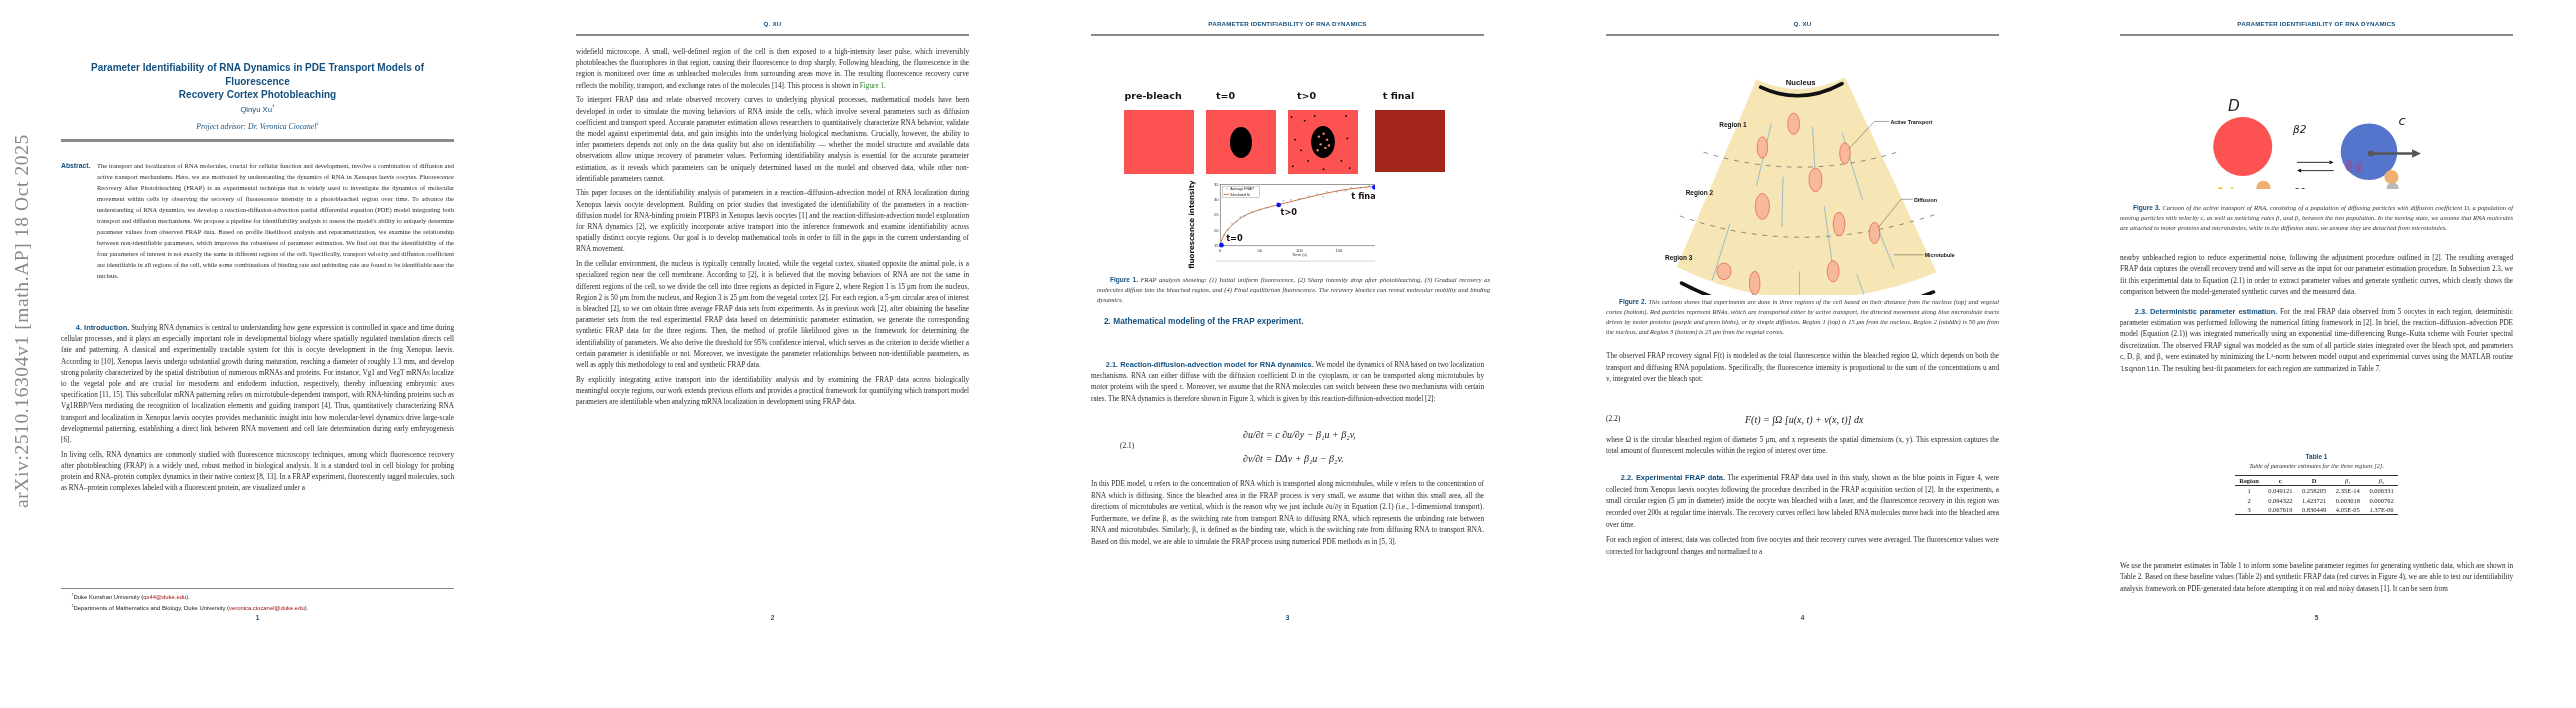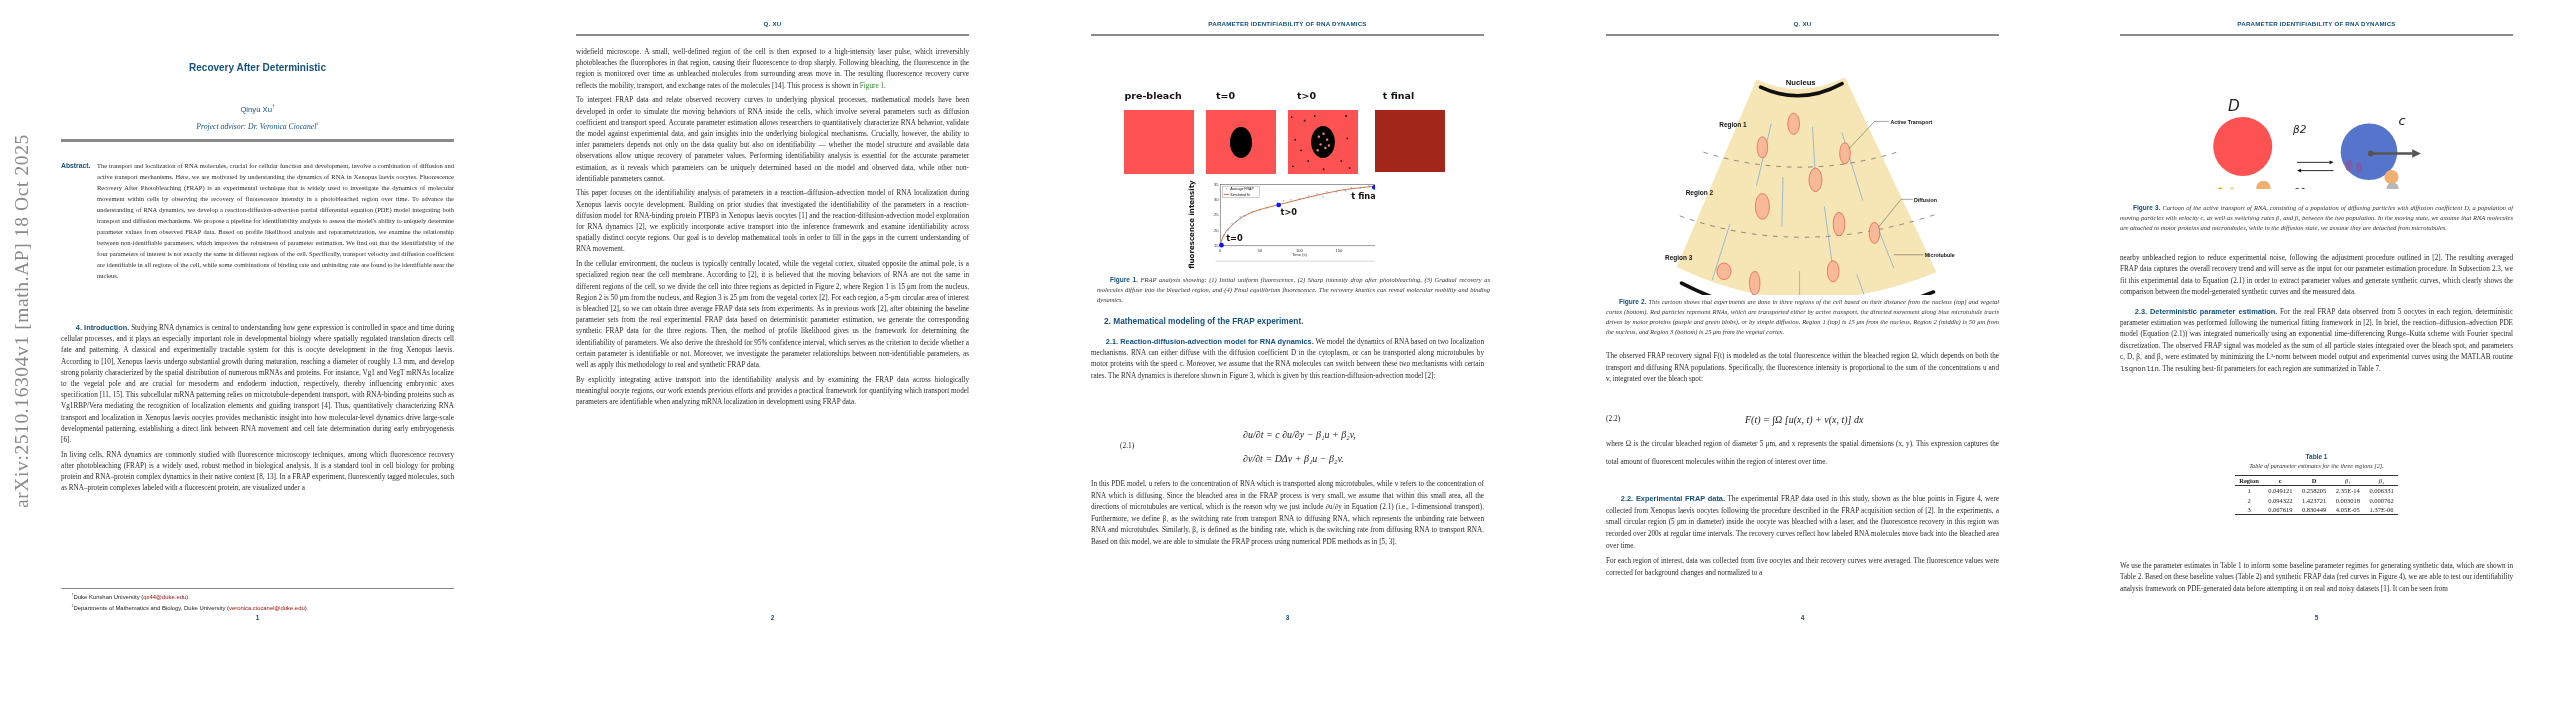--- a/index.html
+++ b/index.html
@@ -31,21 +31,22 @@
 </style>
 </head>
 <body>
 
 <div class="stamp">
     <span>arXiv:2510.16304v1  [math.AP]  18 Oct 2025</span>
   </div>
 
 <div class="page" style="left:61px;">
   <div class="sans" style="position:absolute; top:61px; left:0; width:393px; text-align:center; font-size:10px; font-weight:bold; line-height:13.6px; color:#14507f;">
-    <div>Recovery After Deterministic</div>
+    <div>Parameter Identifiability of RNA Dynamics in PDE Transport Models of Fluorescence</div>
+    <div>Recovery Cortex Photobleaching</div>
   </div>
   <div class="sans" style="position:absolute; top:104px; left:0; width:393px; text-align:center; font-size:7.7px; color:#14507f;">
     <span>Qinyu Xu</span><sup style="font-size:4.7px;">†</sup>
   </div>
   <div style="position:absolute; top:121px; left:0; width:393px; text-align:center; font-size:7.7px; font-style:italic; color:#14507f;">
     <span>Project advisor: Dr. Veronica Ciocanel</span><sup style="font-size:4.7px;">‡</sup>
   </div>
   <div class="rule" style="top:139px; height:3px;"></div>
 
   <div style="position:absolute; top:160px; left:0; width:393px;">
@@ -190,21 +191,21 @@
 
     <p class="caption" style="position:absolute; left:0; top:275px; width:393px; text-indent:13px;">
       <span class="lbl">Figure 1.</span>
       <span>FRAP analysis showing: (1) Initial uniform fluorescence, (2) Sharp intensity drop after photobleaching, (3) Gradual recovery as molecules diffuse into the bleached region, and (4) Final equilibrium fluorescence. The recovery kinetics can reveal molecular mobility and binding dynamics.</span>
     </p>
   </div>
 
   <div class="sec" style="position:absolute; left:13px; top:316px; font-size:8.3px;">2. Mathematical modeling of the FRAP experiment.</div>
 
   <div class="textcol" style="top:336px;">
-    <p class="p" style="text-indent:14.8px;">
+    <p class="p" style="text-indent:14.8px;margin-top:23px;">
       <span class="sec" style="font-size:7.4px;">2.1. Reaction-diffusion-advection model for RNA dynamics.</span>
       <span>We model the dynamics of RNA based on two localization mechanisms. RNA can either diffuse with the diffusion coefficient D in the cytoplasm, or can be transported along microtubules by motor proteins with the speed c. Moreover, we assume that the RNA molecules can switch between these two mechanisms with certain rates. The RNA dynamics is therefore shown in Figure 3, which is given by this reaction-diffusion-advection model [2]:</span>
     </p>
   </div>
   <div class="eqnum" style="left:0; top:441px;padding-left:29px;">(2.1)</div>
   <div class="eq" style="left:152px; top:429px;">∂u/∂t = c ∂u/∂y − β₁u + β₂v,</div>
   <div class="eq" style="left:152px; top:453px;">∂v/∂t = DΔv + β₁u − β₂v.</div>
   <div class="textcol" style="top:479px;">
     <p class="p" style="line-height:11.6px;">In this PDE model, u refers to the concentration of RNA which is transported along microtubules, while v refers to the concentration of RNA which is diffusing. Since the bleached area in the FRAP process is very small, we assume that within this small area, all the directions of microtubules are vertical, which is the reason why we just include ∂u/∂y in Equation (2.1) (i.e., 1-dimensional transport). Furthermore, we define β₁ as the switching rate from transport RNA to diffusing RNA, which represents the unbinding rate between RNA and microtubules. Similarly, β₂ is defined as the binding rate, which is the switching rate from diffusing RNA to transport RNA. Based on this model, we are able to simulate the FRAP process using numerical PDE methods as in [5, 3].</p>
   </div>
@@ -272,21 +273,21 @@
     <span class="lbl">Figure 2.</span>
     <span>This cartoon shows that experiments are done in three regions of the cell based on their distance from the nucleus (top) and vegetal cortex (bottom). Red particles represent RNAs, which are transported either by active transport, the directed movement along blue microtubule tracts driven by motor proteins (purple and green blobs), or by simple diffusion. Region 1 (top) is 15 μm from the nucleus, Region 2 (middle) is 50 μm from the nucleus, and Region 3 (bottom) is 25 μm from the vegetal cortex.</span>
   </p>
 
   <div class="textcol" style="top:351px;">
     <p class="p" style="line-height:11.7px;">The observed FRAP recovery signal F(t) is modeled as the total fluorescence within the bleached region Ω, which depends on both the transport and diffusing RNA populations. Specifically, the fluorescence intensity is proportional to the sum of the concentrations u and v, integrated over the bleach spot:</p>
   </div>
   <div class="eqnum" style="left:0; top:414px;">(2.2)</div>
   <div class="eq" style="left:139px; top:414px;">F(t) = ∫Ω [u(x, t) + v(x, t)] dx</div>
   <div class="textcol" style="top:435px;">
-    <p class="p" style="line-height:18px; margin-bottom:22px;">where Ω is the circular bleached region of diameter 5 μm, and x represents the spatial dimensions (x, y). This expression captures the total amount of fluorescent molecules within the region of interest over time.</p>
+    <p class="p" style="line-height:11px; margin-bottom:15px;">where Ω is the circular bleached region of diameter 5 μm, and x represents the spatial dimensions (x, y). This expression captures the total amount of fluorescent molecules within the region of interest over time.</p>
     <p class="p" style="text-indent:14.8px; line-height:11.7px;">
       <span class="sec" style="font-size:7.4px;">2.2. Experimental FRAP data.</span>
       <span>The experimental FRAP data used in this study, shown as the blue points in Figure 4, were collected from Xenopus laevis oocytes following the procedure described in the FRAP acquisition section of [2]. In the experiments, a small circular region (5 μm in diameter) inside the oocyte was bleached with a laser, and the fluorescence recovery in this region was recorded over 200s at regular time intervals. The recovery curves reflect how labeled RNA molecules move back into the bleached area over time.</span>
     </p>
     <p class="p" style="line-height:11.7px;">For each region of interest, data was collected from five oocytes and their recovery curves were averaged. The fluorescence values were corrected for background changes and normalized to a</p>
   </div>
   <div class="pagenum" style="top:614px;">4</div>
 </div>
 
 <div class="page" style="left:2120px;">

